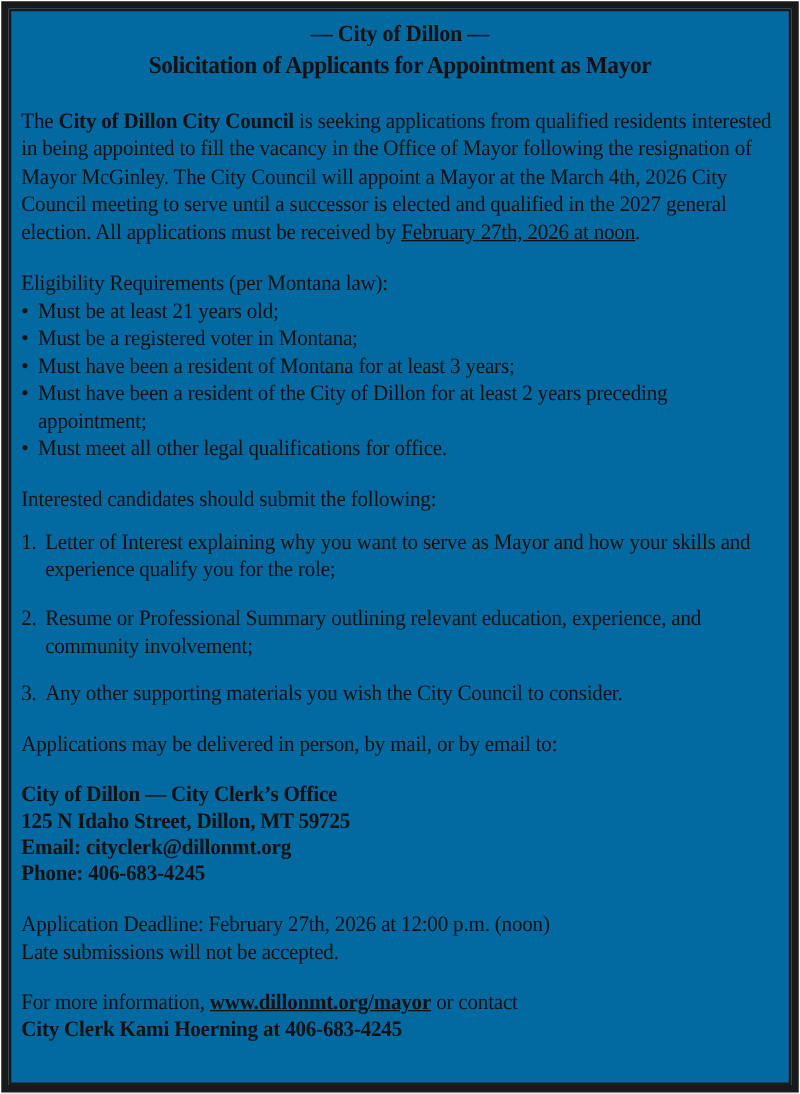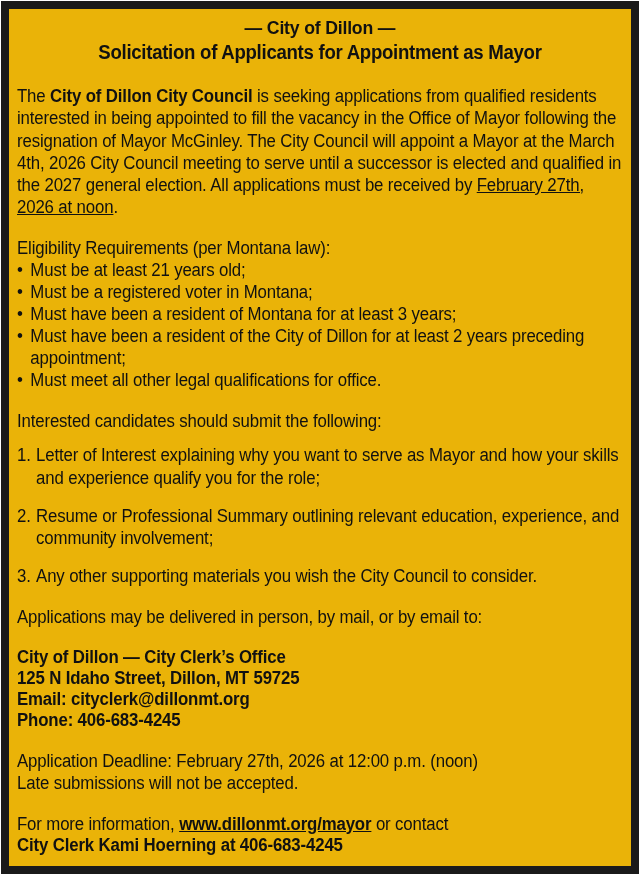--- a/index.html
+++ b/index.html
@@ -29,23 +29,24 @@
     height: 100%;
     border: 6px solid #1a1a1a;
     background: #ffffff;
   }
   .frame-inner {
     box-sizing: border-box;
     width: 100%;
     height: 100%;
     border: 2px solid #1a1a1a;
     margin: 0;
-    background: #eab308;
+    background: #0369a1;
     padding: 6px 8px 4px 8px;
     overflow: hidden;
+    font-family: Liberation Serif, serif;
   }
 
   
   .notice-body {
     font-size: 17.6px;
     line-height: 1.255;
     letter-spacing: -0.15px;
     transform: scaleX(0.955);
     transform-origin: left top;
     width: 104.7%;

